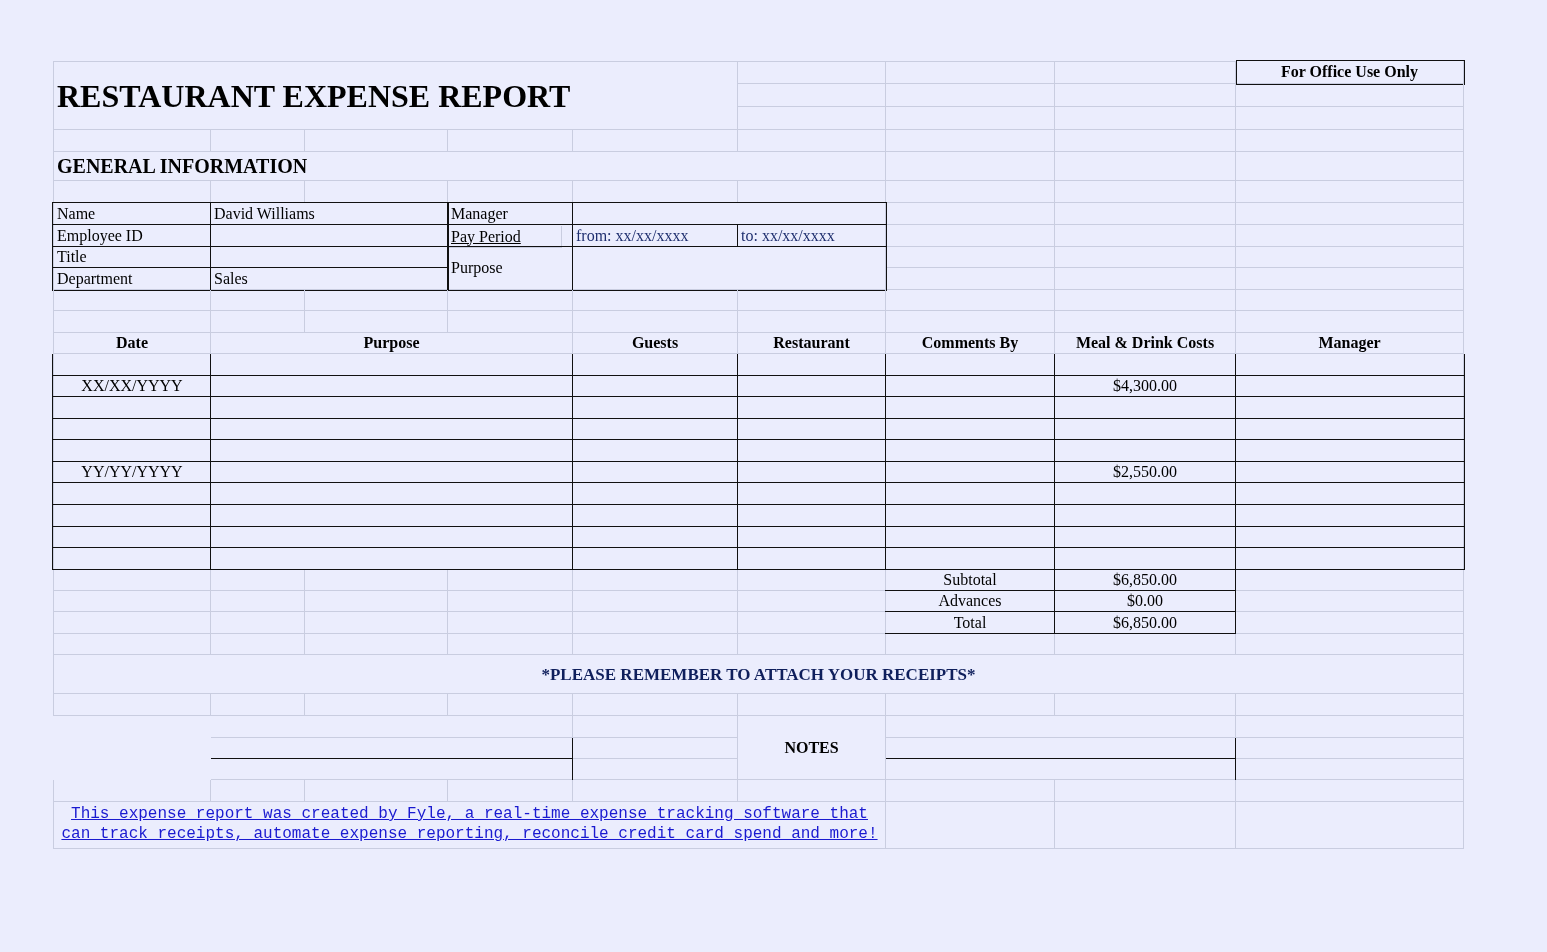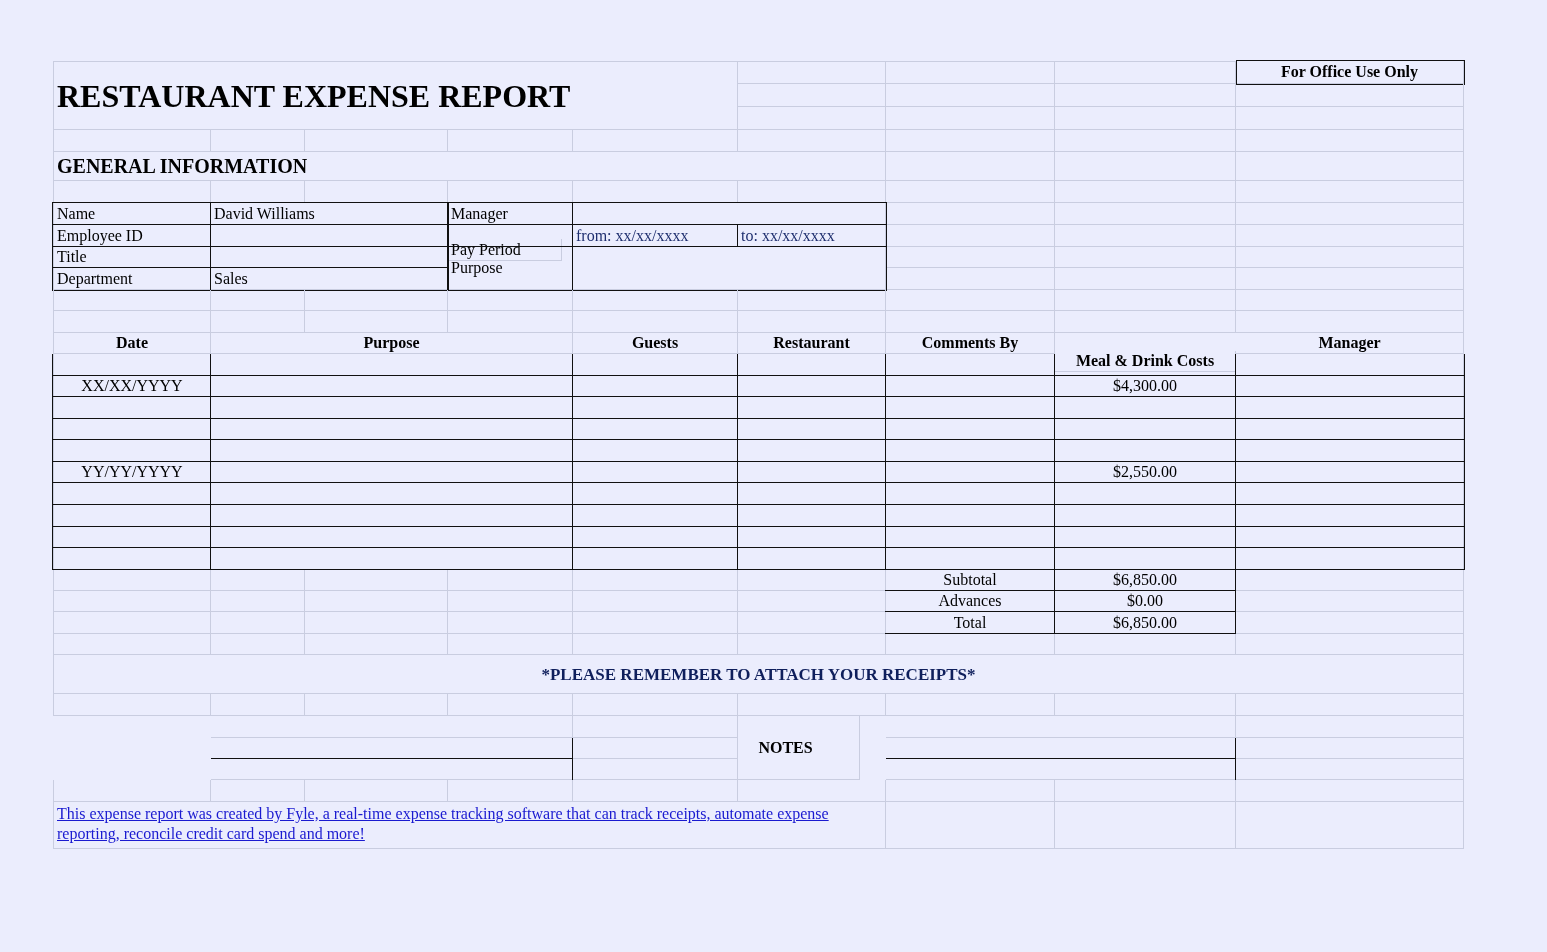--- a/index.html
+++ b/index.html
@@ -2,41 +2,41 @@
 <html><head>
 <meta charset="utf-8">
 <style>
   html, body { margin: 0; padding: 0; }
   body {
     width: 1547px; height: 952px; position: relative; overflow: hidden;
     background: #ebedfd;
     font-family: "Liberation Serif", "DejaVu Serif", serif;
     color: #000;
   }
-  .sheet { position: absolute; left: 0; top: 0; width: 1547px; height: 952px; }
+  .sheet { position: absolute; left: 0; top: 0; width: 1547px; height: 952px; text-align: center; }
   .c {
     position: absolute; box-sizing: border-box;
     border-right: 1px solid #c9cde0; border-bottom: 1px solid #c9cde0;
     font-size: 16px; line-height: 1; white-space: nowrap; overflow: visible;
     display: flex; align-items: center;
   }
   .gl { border-left: 1px solid #c9cde0; }
   .gt { border-top: 1px solid #c9cde0; }
   .ctr { justify-content: center; }
   .pl { padding-left: 3px; }
   .b { font-weight: bold; }
   .title { font-size: 32px; font-weight: bold; padding-left: 3px; }
   .sec { font-size: 20px; font-weight: bold; padding-left: 3px; }
   .hdr { font-weight: bold; font-size: 16px; }
   .blk { position: absolute; box-sizing: border-box; border: 1.5px solid #111; pointer-events: none; }
   .hl { position: absolute; height: 0; border-top: 1.5px solid #111; pointer-events: none; }
   .vl { position: absolute; width: 0; border-left: 1.5px solid #111; pointer-events: none; }
   .blue { color: #1f2f6f; }
   .reminder { color: #0f1f5c; font-weight: bold; font-size: 17px; }
-  .link { color: #1a1ad0; text-decoration: underline; font-size: 16px; white-space: normal; line-height: 20px; align-items: flex-start; padding: 2px 3px; }
+  .link { color: #1a1ad0; text-decoration: underline; font-size: 16px; white-space: normal; line-height: 20px; align-items: flex-start; padding: 2px 3px; font-family: Liberation Mono, monospace; }
 </style>
 </head>
 <body>
 
 <div class="sheet">
 
   <div class="c gl gt title" style="left:53px;top:61px;width:685px;height:69px;">RESTAURANT EXPENSE REPORT</div>
   <div class="c gt" style="left:738px;top:61px;width:148px;height:23px;"></div>
   <div class="c gt" style="left:886px;top:61px;width:169px;height:23px;"></div>
   <div class="c gt" style="left:1055px;top:61px;width:181px;height:23px;"></div>
@@ -78,21 +78,21 @@
   <div class="c" style="left:1055px;top:181px;width:181px;height:22px;"></div>
   <div class="c" style="left:1236px;top:181px;width:228px;height:22px;"></div>
 
   <div class="c gl pl" style="left:53px;top:203px;width:158px;height:22px;">Name</div>
   <div class="c pl" style="left:211px;top:203px;width:237px;height:22px;">David Williams</div>
   <div class="c pl" style="left:448px;top:203px;width:125px;height:22px;">Manager</div>
   <div class="c pl" style="left:573px;top:203px;width:313px;height:22px;"></div>
 
   <div class="c gl pl" style="left:53px;top:225px;width:158px;height:22px;">Employee ID</div>
   <div class="c pl" style="left:211px;top:225px;width:237px;height:22px;"></div>
-  <div class="c pl" style="left:448px;top:239px;width:114px;height:22px;">Pay Period</div>
+  <div class="c pl" style="left:448px;top:226px;width:114px;height:22px;text-decoration:underline;">Pay Period</div>
   <div class="c pl blue" style="left:573px;top:225px;width:165px;height:22px;">from: xx/xx/xxxx</div>
   <div class="c pl blue" style="left:738px;top:225px;width:148px;height:22px;">to: xx/xx/xxxx</div>
 
   <div class="c gl pl" style="left:53px;top:247px;width:158px;height:21px;">Title</div>
   <div class="c pl" style="left:211px;top:247px;width:237px;height:21px;"></div>
   <div class="c pl" style="left:448px;top:247px;width:125px;height:43px;">Purpose</div>
   <div class="c pl" style="left:573px;top:247px;width:313px;height:43px;"></div>
 
   <div class="c gl pl" style="left:53px;top:268px;width:158px;height:22px;">Department</div>
   <div class="c pl" style="left:211px;top:268px;width:237px;height:22px;">Sales</div>
@@ -137,21 +137,21 @@
   <div class="c" style="left:738px;top:311px;width:148px;height:22px;"></div>
   <div class="c" style="left:886px;top:311px;width:169px;height:22px;"></div>
   <div class="c" style="left:1055px;top:311px;width:181px;height:22px;"></div>
   <div class="c" style="left:1236px;top:311px;width:228px;height:22px;"></div>
 
   <div class="c gl ctr hdr" style="left:53px;top:333px;width:158px;height:21px;">Date</div>
   <div class="c ctr hdr" style="left:211px;top:333px;width:362px;height:21px;">Purpose</div>
   <div class="c ctr hdr" style="left:573px;top:333px;width:165px;height:21px;">Guests</div>
   <div class="c ctr hdr" style="left:738px;top:333px;width:148px;height:21px;">Restaurant</div>
   <div class="c ctr hdr" style="left:886px;top:333px;width:169px;height:21px;">Comments By</div>
-  <div class="c ctr hdr" style="left:1055px;top:351px;width:181px;height:21px;">Meal &amp; Drink Costs</div>
+  <div class="c ctr hdr" style="left:1055px;top:333px;width:181px;height:21px;">Meal &amp; Drink Costs</div>
   <div class="c ctr hdr" style="left:1236px;top:333px;width:228px;height:21px;">Manager</div>
 
   <div id="expense-rows">
       <div>
         <div class="c gl ctr" style="left: 53px; top: 354px; width: 158px; height: 22px;"></div>
         <div class="c pl" style="left: 211px; top: 354px; width: 362px; height: 22px;"></div>
         <div class="c ctr" style="left: 573px; top: 354px; width: 165px; height: 22px;"></div>
         <div class="c ctr" style="left: 738px; top: 354px; width: 148px; height: 22px;"></div>
         <div class="c ctr" style="left: 886px; top: 354px; width: 169px; height: 22px;"></div>
         <div class="c ctr" style="left: 1055px; top: 354px; width: 181px; height: 22px;"></div>
@@ -314,21 +314,21 @@
   <div class="c" style="left:886px;top:694px;width:169px;height:22px;"></div>
   <div class="c" style="left:1055px;top:694px;width:181px;height:22px;"></div>
   <div class="c" style="left:1236px;top:694px;width:228px;height:22px;"></div>
 
   <div class="c" style="left:211px;top:716px;width:362px;height:22px;"></div>
   <div class="c" style="left:211px;top:738px;width:362px;height:21px;"></div>
   <div class="c" style="left:211px;top:759px;width:362px;height:21px;"></div>
   <div class="c" style="left:573px;top:716px;width:165px;height:22px;"></div>
   <div class="c" style="left:573px;top:738px;width:165px;height:21px;"></div>
   <div class="c" style="left:573px;top:759px;width:165px;height:21px;"></div>
-  <div class="c ctr b" style="left:712px;top:716px;width:148px;height:64px;font-family:Liberation Serif, serif;">NOTES</div>
+  <div class="c ctr b" style="left:738px;top:716px;width:148px;height:64px;font-family:Liberation Serif, serif;">NOTES</div>
   <div class="c" style="left:886px;top:716px;width:350px;height:22px;"></div>
   <div class="c" style="left:886px;top:738px;width:350px;height:21px;"></div>
   <div class="c" style="left:886px;top:759px;width:350px;height:21px;"></div>
   <div class="c" style="left:1236px;top:716px;width:228px;height:22px;"></div>
   <div class="c" style="left:1236px;top:738px;width:228px;height:21px;"></div>
   <div class="c" style="left:1236px;top:759px;width:228px;height:21px;"></div>
 
   <div class="hl" style="left:211px;top:758px;width:362px;"></div>
   <div class="vl" style="left:572px;top:738px;height:42px;"></div>
   <div class="hl" style="left:886px;top:758px;width:350px;"></div>

